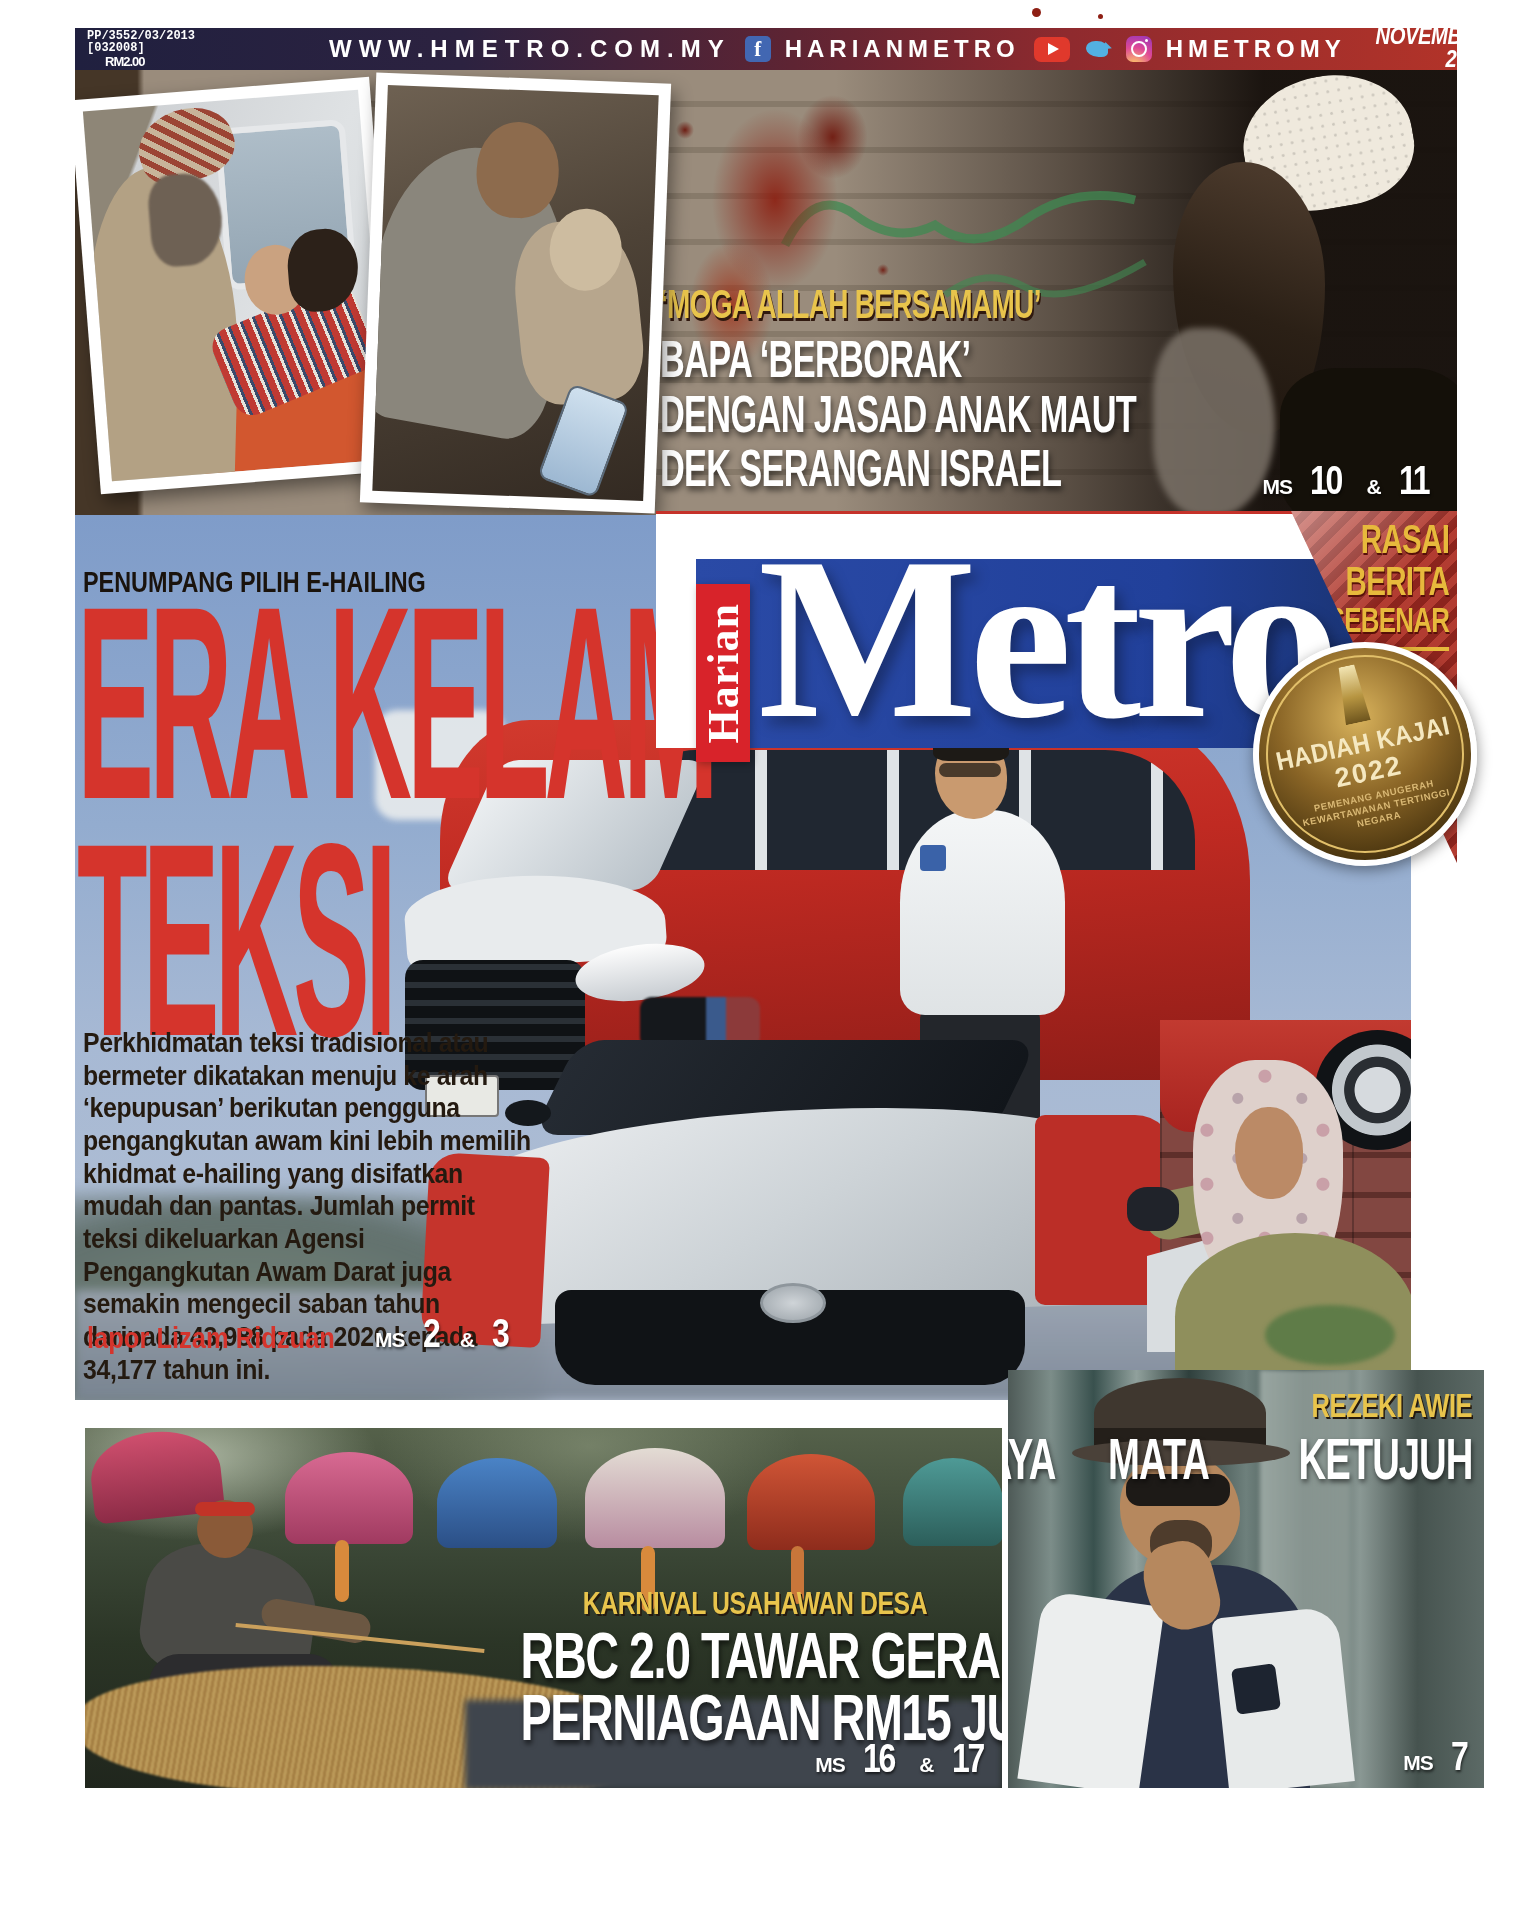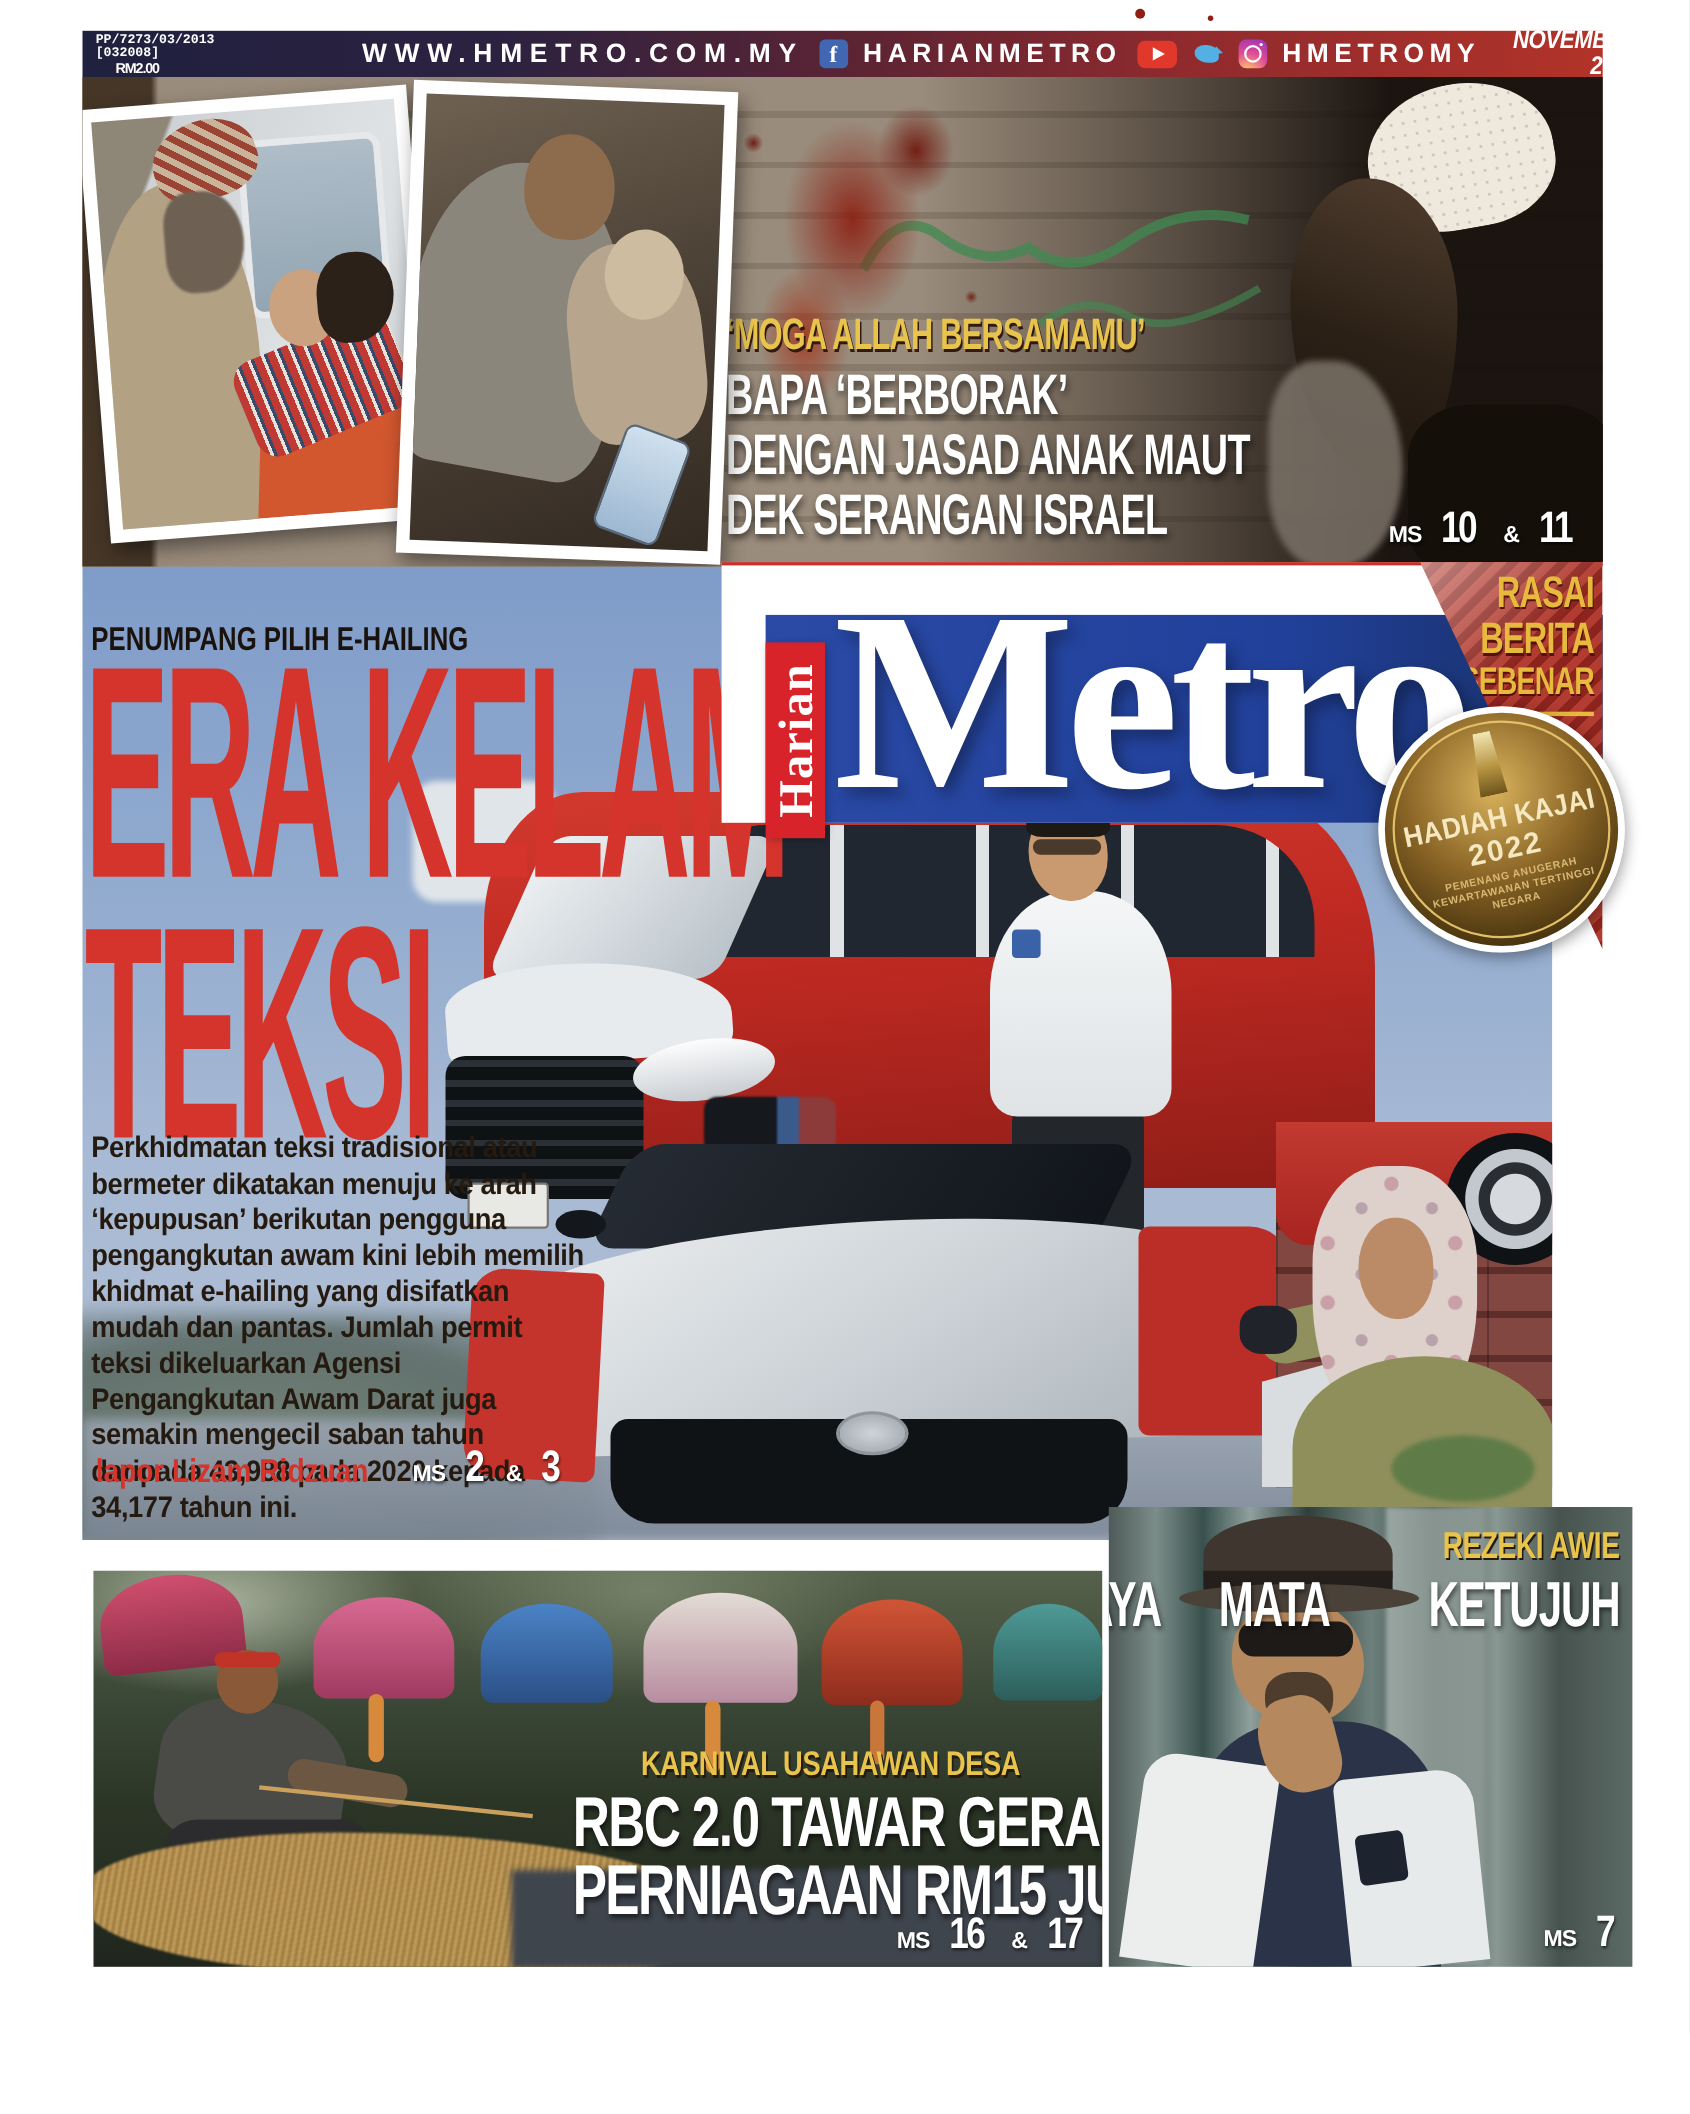--- a/index.html
+++ b/index.html
@@ -90,21 +90,21 @@
 </head>
 <body>
 
 <div class="page nosel">
 
   <div class="a" style="left:1032px;top:8px;width:9px;height:9px;border-radius:50%;background:#8e1f14;"></div>
   <div class="a" style="left:1098px;top:14px;width:5px;height:5px;border-radius:50%;background:#8e1f14;"></div>
 
   <div class="a bar">
     <div class="pub">
-      <div class="l1">PP/7273/03/2013 [032008]</div>
+      <div class="l1">PP/3552/03/2013 [032008]</div>
       <div class="l2">RM2.00</div>
     </div>
     <div class="site">WWW.HMETRO.COM.MY</div>
     <span class="ic fb">f</span>
     <div class="handle">HARIANMETRO</div>
     <span class="ic yt"></span>
     <span class="ic tw"></span>
     <span class="ic ig"></span>
     <div class="handle">HMETROMY</div>
     <div class="dateblk">

